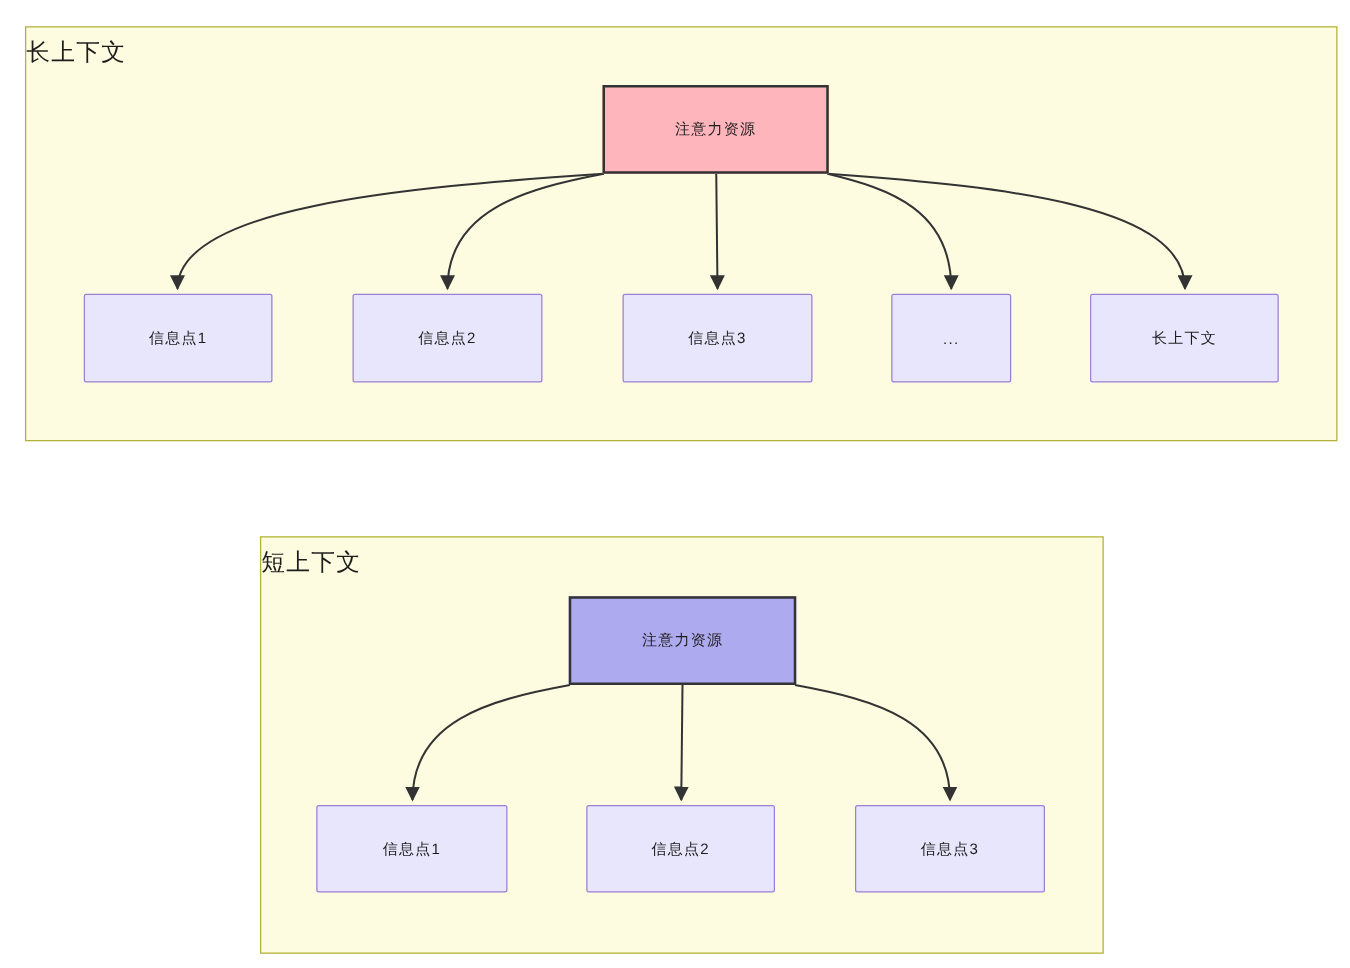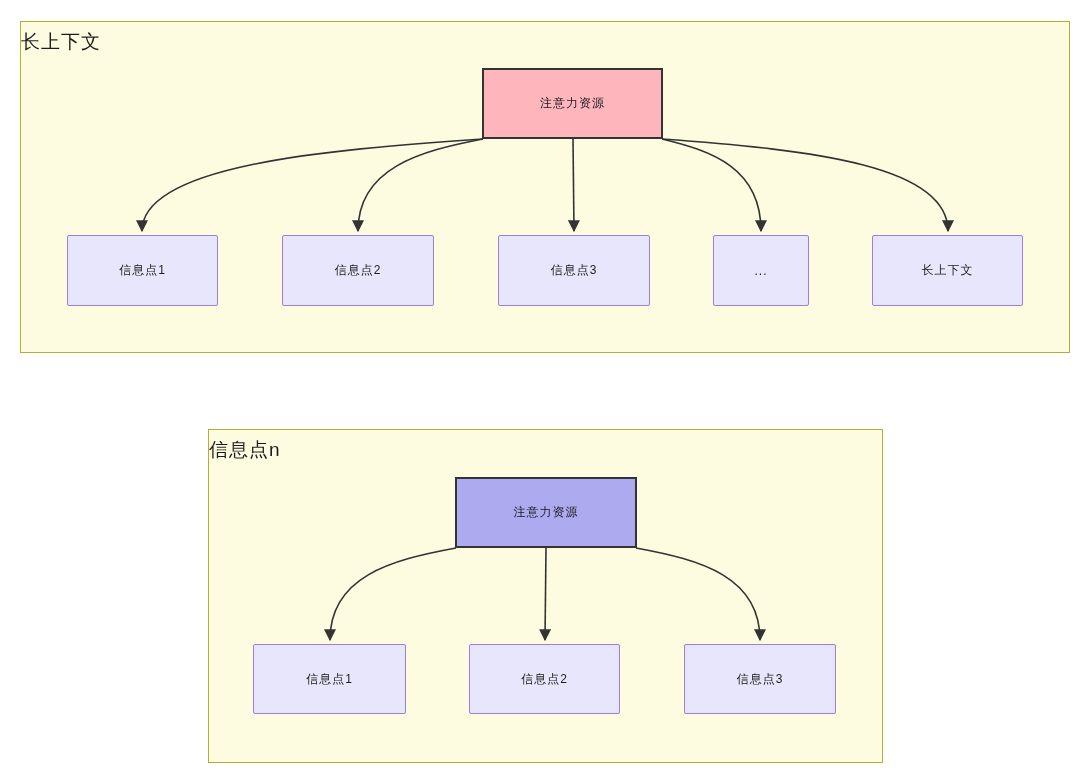--- a/index.html
+++ b/index.html
@@ -39,21 +39,21 @@
 </head>
 <body>
 
 <div class="canvas">
 
   <div class="container" style="left:20px; top:21px; width:1050px; height:332px;">
     <div class="container-title">长上下文</div>
   </div>
 
   <div class="container" style="left:208px; top:429px; width:675px; height:334px;">
-    <div class="container-title">信息点n</div>
+    <div class="container-title">短上下文</div>
   </div>
 
   <svg class="arrows" width="1080" height="774" viewBox="0 0 1080 774">
     <defs>
       <marker id="ah" viewBox="0 0 10 10" refX="9" refY="5" markerWidth="12" markerHeight="12" markerUnits="userSpaceOnUse" orient="auto">
         <path d="M0,0 L10,5 L0,10 z" fill="#333333"></path>
       </marker>
     </defs>
     <path class="edge" d="M483,139 C320,150 142,166 142,231" marker-end="url(#ah)"></path>
     <path class="edge" d="M483,139 C420,151 358,168 358,231" marker-end="url(#ah)"></path>

